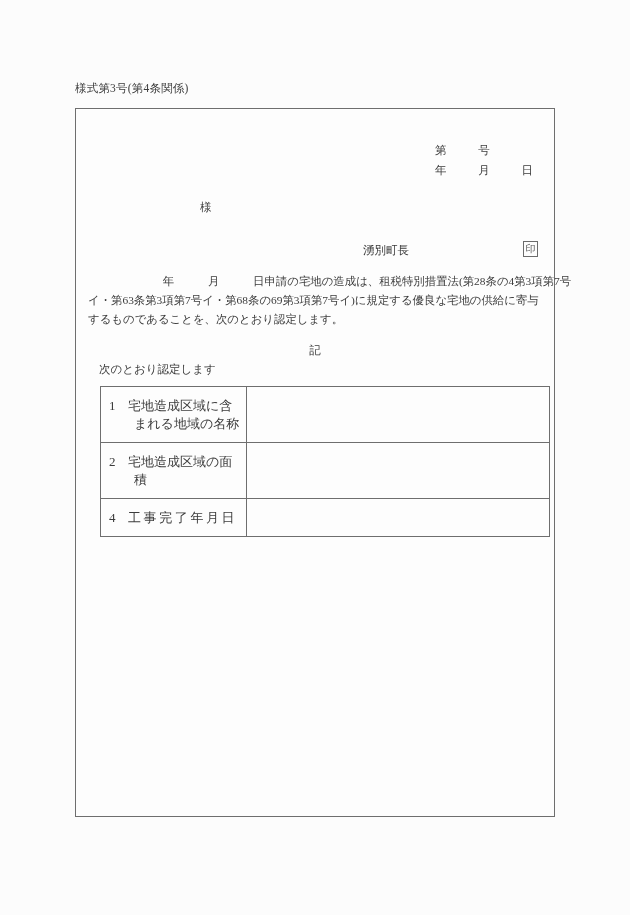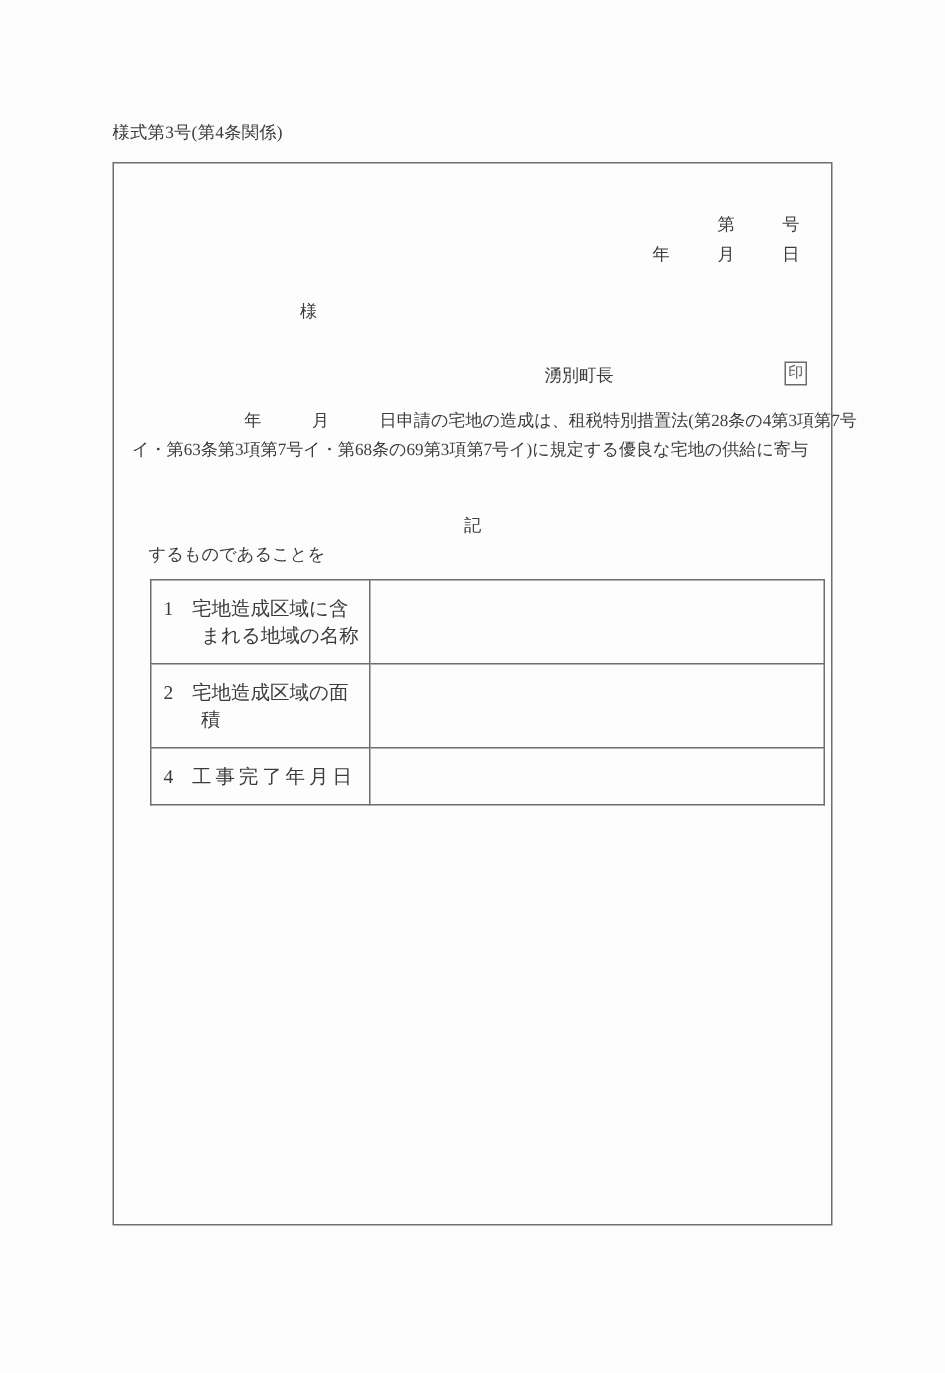--- a/index.html
+++ b/index.html
@@ -66,21 +66,20 @@
     white-space: nowrap;
   }
 
   
   .ref-block {
     position: absolute;
     right: 21px;
     top: 31px;
     font-size: 11.5px;
     line-height: 20px;
-    text-align: right;
     white-space: nowrap;
   }
   .ref-line {
     display: block;
   }
   .ref-line .gap-s { display: inline-block; width: 26px; }
   .ref-line .gap-m { display: inline-block; width: 26px; }
 
   
   .addressee {
@@ -246,26 +245,27 @@
         <p>
           <span class="body-line">
             <span class="indent-date"></span>
             <span>年</span>
             <span class="gap-ym"></span>
             <span>月</span>
             <span class="gap-ym"></span>
             <span>日申請の宅地の造成は、租税特別措置法(第28条の4第3項第7号</span>
           </span>
           <span class="body-line">イ・第63条第3項第7号イ・第68条の69第3項第7号イ)に規定する優良な宅地の供給に寄与</span>
+          <span class="body-line">するものであることを、次のとおり認定します。</span>
         </p>
       </div>
 
       <div class="ki">記</div>
 
-      <div class="outline-heading">するものであることを</div>
+      <div class="outline-heading">次のとおり認定します</div>
 
       <table class="summary-table">
         <tbody>
           <tr class="r1">
             <td class="label">
               <span class="label-num">1</span><span>宅地造成区域に含</span>
               <span class="hang">まれる地域の名称</span>
             </td>
             <td class="value"></td>
           </tr>

